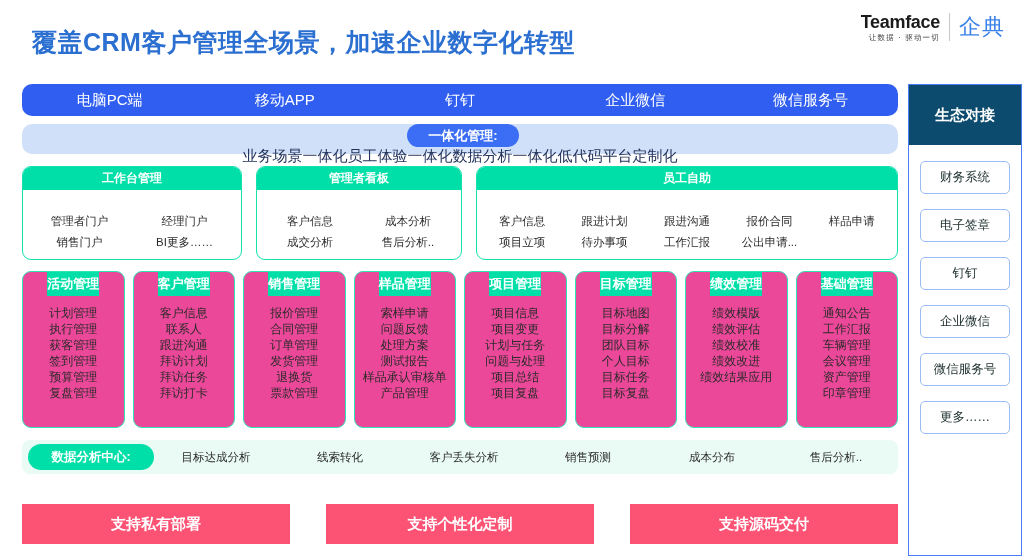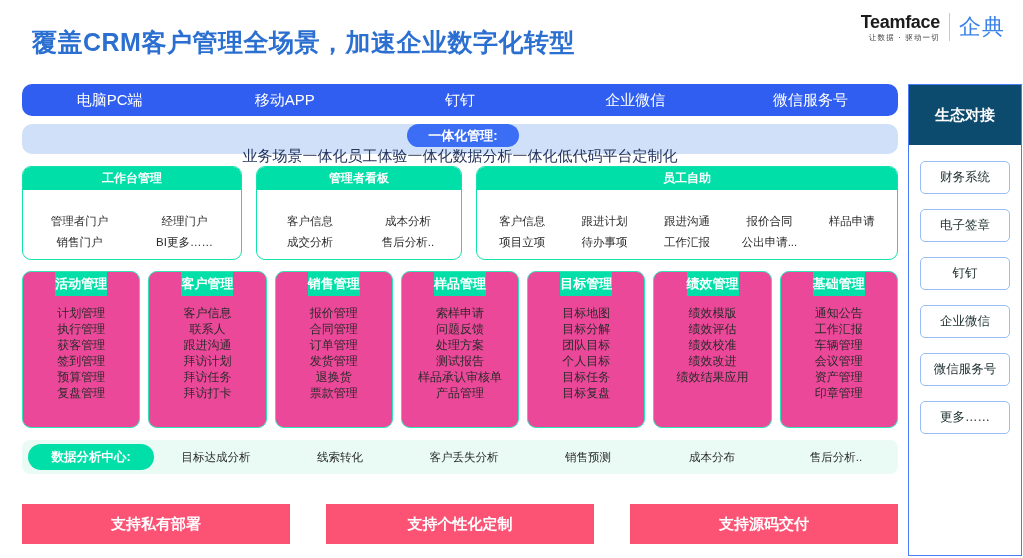--- a/index.html
+++ b/index.html
@@ -242,20 +242,31 @@
         <div class="card-body">
           <div class="card-item">索样申请</div>
           <div class="card-item">问题反馈</div>
           <div class="card-item">处理方案</div>
           <div class="card-item">测试报告</div>
           <div class="card-item">样品承认审核单</div>
           <div class="card-item">产品管理</div>
         </div>
       </div>
 
+      <div class="card">
+        <div class="card-head">项目管理</div>
+        <div class="card-body">
+          <div class="card-item">项目信息</div>
+          <div class="card-item">项目变更</div>
+          <div class="card-item">计划与任务</div>
+          <div class="card-item">问题与处理</div>
+          <div class="card-item">项目总结</div>
+          <div class="card-item">项目复盘</div>
+        </div>
+      </div>
 
       <div class="card">
         <div class="card-head">目标管理</div>
         <div class="card-body">
           <div class="card-item">目标地图</div>
           <div class="card-item">目标分解</div>
           <div class="card-item">团队目标</div>
           <div class="card-item">个人目标</div>
           <div class="card-item">目标任务</div>
           <div class="card-item">目标复盘</div>

